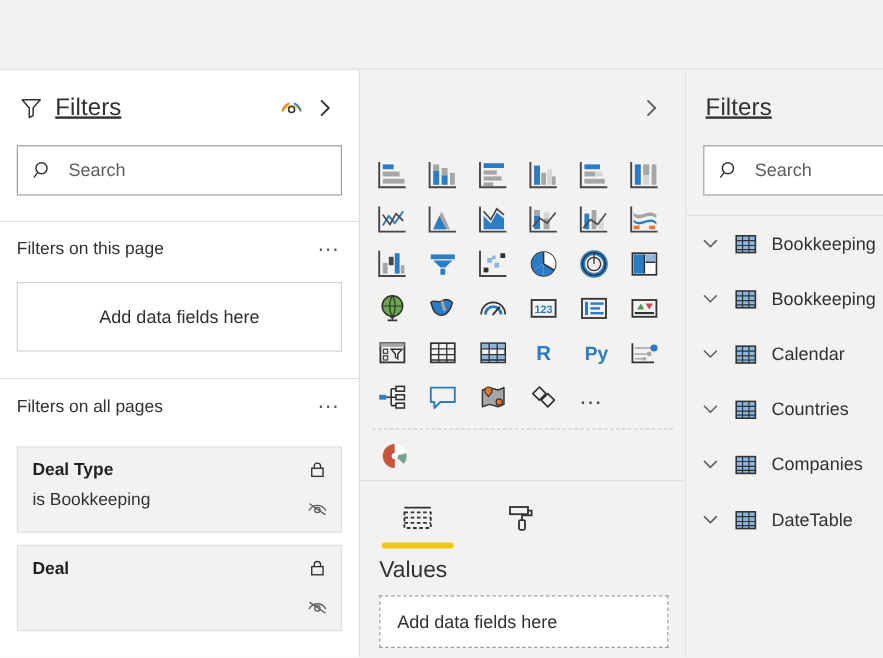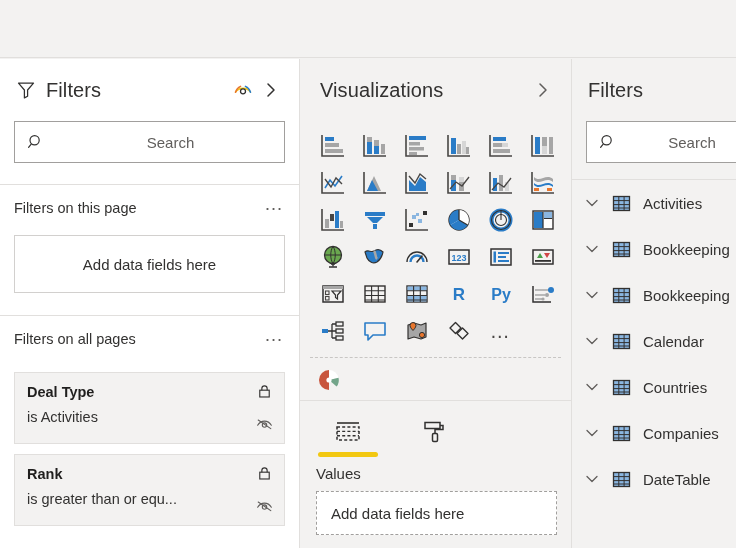--- a/index.html
+++ b/index.html
@@ -55,20 +55,21 @@
     height: 62px;
     padding: 0 14px 0 16px;
     box-sizing: border-box;
   }
   .panel-title {
     font-size: 20px;
     color: #323130;
     font-weight: 400;
     letter-spacing: .1px;
     white-space: nowrap;
+    text-decoration: underline;
   }
   .header-spacer { flex: 1 1 auto; }
   .hdr-btn {
     width: 28px; height: 28px;
     display: flex; align-items: center; justify-content: center;
     cursor: pointer;
   }
 
   
   .funnel { width: 20px; height: 20px; margin-right: 10px; flex: none; }
@@ -84,21 +85,20 @@
     padding-left: 12px;
   }
   .search-box .mag { width: 18px; height: 18px; flex: none; }
   .search-input {
     border: 0; outline: 0; background: transparent;
     font-family: "Liberation Sans", sans-serif;
     font-size: 15px; color: #ec4899;
     margin-left: 12px;
     width: 100%;
     padding: 0;
-    text-align: center;
   }
   .search-input::placeholder { color: #605e5c; opacity: 1; }
 
   
   .divider { height: 1px; background: #e1dfdd; }
   #filters-panel .divider.d1 { margin-top: 21px; }
 
   .section-row {
     display: flex; align-items: center;
     padding: 0 14px 0 14px;
@@ -149,21 +149,21 @@
   .viz-grid {
     padding: 6px 0 0 14px;
     display: grid;
     grid-template-columns: repeat(6, 38px);
     grid-auto-rows: 37px;
     column-gap: 4px;
     row-gap: 0px;
   }
   .viz-cell {
     width: 38px; height: 37px;
-    display: flex; align-items: center; justify-content: center;
+    display: flex; align-items: center; 
     cursor: pointer;
   }
   .viz-cell svg { display: block; }
   .dots-cell {
     font-size: 20px; color: #484644; letter-spacing: 2.5px;
     line-height: 6px; padding-bottom: 8px;
   }
 
   .viz-sep {
     margin: 8px 10px 0 10px;
@@ -192,21 +192,21 @@
   }
   .tab-underline {
     margin-top: 3px;
     width: 60px; height: 5px; border-radius: 3px;
     background: #f2c811;
   }
   .tab-underline.hidden { background: transparent; }
 
   .wells { padding: 8px 14px 0 16px; }
   .well-label {
-    font-size: 15px; color: #323130; margin-bottom: 9px;
+    font-size: 19px; color: #323130; margin-bottom: 9px;
   }
   .well-drop {
     border: 1px dashed #a19f9d;
     background: #fff;
     height: 44px;
     display: flex; align-items: center;
     padding-left: 14px;
     box-sizing: border-box;
     font-size: 15px; color: #323130;
   }
@@ -282,60 +282,58 @@
 
     <div class="divider" style="margin-top:22px"></div>
 
     <div class="section-row">
       <span class="section-label">Filters on all pages</span>
       <span class="ellipsis-btn">…</span>
     </div>
 
     <div class="filter-card">
       <div class="fc-title">Deal Type</div>
-      <div class="fc-sub">is Activities</div>
+      <div class="fc-sub">is Bookkeeping</div>
       <span class="fc-lock">
         <svg viewBox="0 0 18 18" width="17" height="17">
           <rect x="4" y="7.6" width="10" height="7.2" fill="none" stroke="#323130" stroke-width="1.2"></rect>
           <path d="M6.2 7.6V5.9a2.8 2.8 0 0 1 5.6 0v1.7" fill="none" stroke="#323130" stroke-width="1.2"></path>
         </svg>
       </span>
       <span class="fc-hide">
         <svg viewBox="0 0 20 20" width="19" height="19">
           <path d="M2.8 11.8c1.6-2.6 4.2-4.3 7.2-4.3s5.6 1.7 7.2 4.3" fill="none" stroke="#605e5c" stroke-width="1.2" stroke-linecap="round"></path>
           <circle cx="10" cy="11.6" r="2.3" fill="none" stroke="#605e5c" stroke-width="1.2"></circle>
           <path d="M3.4 6.3L16.6 15.4" stroke="#605e5c" stroke-width="1.2" stroke-linecap="round"></path>
         </svg>
       </span>
     </div>
 
     <div class="filter-card">
-      <div class="fc-title">Rank</div>
-      <div class="fc-sub">is greater than or equ...</div>
+      <div class="fc-title">Deal</div>
       <span class="fc-lock">
         <svg viewBox="0 0 18 18" width="17" height="17">
           <rect x="4" y="7.6" width="10" height="7.2" fill="none" stroke="#323130" stroke-width="1.2"></rect>
           <path d="M6.2 7.6V5.9a2.8 2.8 0 0 1 5.6 0v1.7" fill="none" stroke="#323130" stroke-width="1.2"></path>
         </svg>
       </span>
       <span class="fc-hide">
         <svg viewBox="0 0 20 20" width="19" height="19">
           <path d="M2.8 11.8c1.6-2.6 4.2-4.3 7.2-4.3s5.6 1.7 7.2 4.3" fill="none" stroke="#605e5c" stroke-width="1.2" stroke-linecap="round"></path>
           <circle cx="10" cy="11.6" r="2.3" fill="none" stroke="#605e5c" stroke-width="1.2"></circle>
           <path d="M3.4 6.3L16.6 15.4" stroke="#605e5c" stroke-width="1.2" stroke-linecap="round"></path>
         </svg>
       </span>
     </div>
 
   </div>
 
   <div class="panel" id="viz-panel">
 
     <div class="panel-header">
-      <span class="panel-title" style="margin-left:4px">Visualizations</span>
       <span class="header-spacer"></span>
       <span class="hdr-btn">
         <svg viewBox="0 0 20 20" width="20" height="20">
           <path d="M7 4l6 6-6 6" fill="none" stroke="#605e5c" stroke-width="1.5" stroke-linecap="round" stroke-linejoin="round"></path>
         </svg>
       </span>
     </div>
 
     <div class="viz-grid">
 
@@ -675,29 +673,30 @@
           </svg>
         </span>
         <input class="search-input" type="text" placeholder="Search" style="">
       </div>
     </div>
 
     <div class="divider" style="margin-top:16px"></div>
 
     <div id="fields-list">
 
+
       <div class="field-row">
         <span class="chev"><svg viewBox="0 0 16 16" width="16" height="16">
               <path d="M3 5.5L8 10.5l5-5" fill="none" stroke="#605e5c" stroke-width="1.3" stroke-linecap="round" stroke-linejoin="round"></path>
             </svg></span>
         <span class="tbl"><svg viewBox="0 0 19 19" width="19" height="19">
               <rect x="1.5" y="2.5" width="16" height="14" fill="#8ab6e0" stroke="#323130" stroke-width="1.3"></rect>
               <path d="M1.5 6.6h16M1.5 10.6h16M1.5 14h16M6.8 2.5v14M12.1 2.5v14" stroke="#323130" stroke-width="1"></path>
             </svg></span>
-        <span class="fname">Activities</span>
+        <span class="fname">Bookkeeping</span>
       </div>
 
       <div class="field-row">
         <span class="chev"><svg viewBox="0 0 16 16" width="16" height="16">
               <path d="M3 5.5L8 10.5l5-5" fill="none" stroke="#605e5c" stroke-width="1.3" stroke-linecap="round" stroke-linejoin="round"></path>
             </svg></span>
         <span class="tbl"><svg viewBox="0 0 19 19" width="19" height="19">
               <rect x="1.5" y="2.5" width="16" height="14" fill="#8ab6e0" stroke="#323130" stroke-width="1.3"></rect>
               <path d="M1.5 6.6h16M1.5 10.6h16M1.5 14h16M6.8 2.5v14M12.1 2.5v14" stroke="#323130" stroke-width="1"></path>
             </svg></span>
@@ -705,64 +704,53 @@
       </div>
 
       <div class="field-row">
         <span class="chev"><svg viewBox="0 0 16 16" width="16" height="16">
               <path d="M3 5.5L8 10.5l5-5" fill="none" stroke="#605e5c" stroke-width="1.3" stroke-linecap="round" stroke-linejoin="round"></path>
             </svg></span>
         <span class="tbl"><svg viewBox="0 0 19 19" width="19" height="19">
               <rect x="1.5" y="2.5" width="16" height="14" fill="#8ab6e0" stroke="#323130" stroke-width="1.3"></rect>
               <path d="M1.5 6.6h16M1.5 10.6h16M1.5 14h16M6.8 2.5v14M12.1 2.5v14" stroke="#323130" stroke-width="1"></path>
             </svg></span>
-        <span class="fname">Bookkeeping</span>
+        <span class="fname">Calendar</span>
       </div>
 
       <div class="field-row">
         <span class="chev"><svg viewBox="0 0 16 16" width="16" height="16">
               <path d="M3 5.5L8 10.5l5-5" fill="none" stroke="#605e5c" stroke-width="1.3" stroke-linecap="round" stroke-linejoin="round"></path>
             </svg></span>
         <span class="tbl"><svg viewBox="0 0 19 19" width="19" height="19">
               <rect x="1.5" y="2.5" width="16" height="14" fill="#8ab6e0" stroke="#323130" stroke-width="1.3"></rect>
               <path d="M1.5 6.6h16M1.5 10.6h16M1.5 14h16M6.8 2.5v14M12.1 2.5v14" stroke="#323130" stroke-width="1"></path>
             </svg></span>
-        <span class="fname">Calendar</span>
+        <span class="fname">Countries</span>
       </div>
 
       <div class="field-row">
         <span class="chev"><svg viewBox="0 0 16 16" width="16" height="16">
               <path d="M3 5.5L8 10.5l5-5" fill="none" stroke="#605e5c" stroke-width="1.3" stroke-linecap="round" stroke-linejoin="round"></path>
             </svg></span>
         <span class="tbl"><svg viewBox="0 0 19 19" width="19" height="19">
               <rect x="1.5" y="2.5" width="16" height="14" fill="#8ab6e0" stroke="#323130" stroke-width="1.3"></rect>
               <path d="M1.5 6.6h16M1.5 10.6h16M1.5 14h16M6.8 2.5v14M12.1 2.5v14" stroke="#323130" stroke-width="1"></path>
             </svg></span>
-        <span class="fname">Countries</span>
+        <span class="fname">Companies</span>
       </div>
 
       <div class="field-row">
         <span class="chev"><svg viewBox="0 0 16 16" width="16" height="16">
               <path d="M3 5.5L8 10.5l5-5" fill="none" stroke="#605e5c" stroke-width="1.3" stroke-linecap="round" stroke-linejoin="round"></path>
             </svg></span>
         <span class="tbl"><svg viewBox="0 0 19 19" width="19" height="19">
               <rect x="1.5" y="2.5" width="16" height="14" fill="#8ab6e0" stroke="#323130" stroke-width="1.3"></rect>
               <path d="M1.5 6.6h16M1.5 10.6h16M1.5 14h16M6.8 2.5v14M12.1 2.5v14" stroke="#323130" stroke-width="1"></path>
             </svg></span>
-        <span class="fname">Companies</span>
-      </div>
-
-      <div class="field-row">
-        <span class="chev"><svg viewBox="0 0 16 16" width="16" height="16">
-              <path d="M3 5.5L8 10.5l5-5" fill="none" stroke="#605e5c" stroke-width="1.3" stroke-linecap="round" stroke-linejoin="round"></path>
-            </svg></span>
-        <span class="tbl"><svg viewBox="0 0 19 19" width="19" height="19">
-              <rect x="1.5" y="2.5" width="16" height="14" fill="#8ab6e0" stroke="#323130" stroke-width="1.3"></rect>
-              <path d="M1.5 6.6h16M1.5 10.6h16M1.5 14h16M6.8 2.5v14M12.1 2.5v14" stroke="#323130" stroke-width="1"></path>
-            </svg></span>
         <span class="fname">DateTable</span>
       </div>
 
 
     </div>
   </div>
 
 </div>
 
 </body></html>

